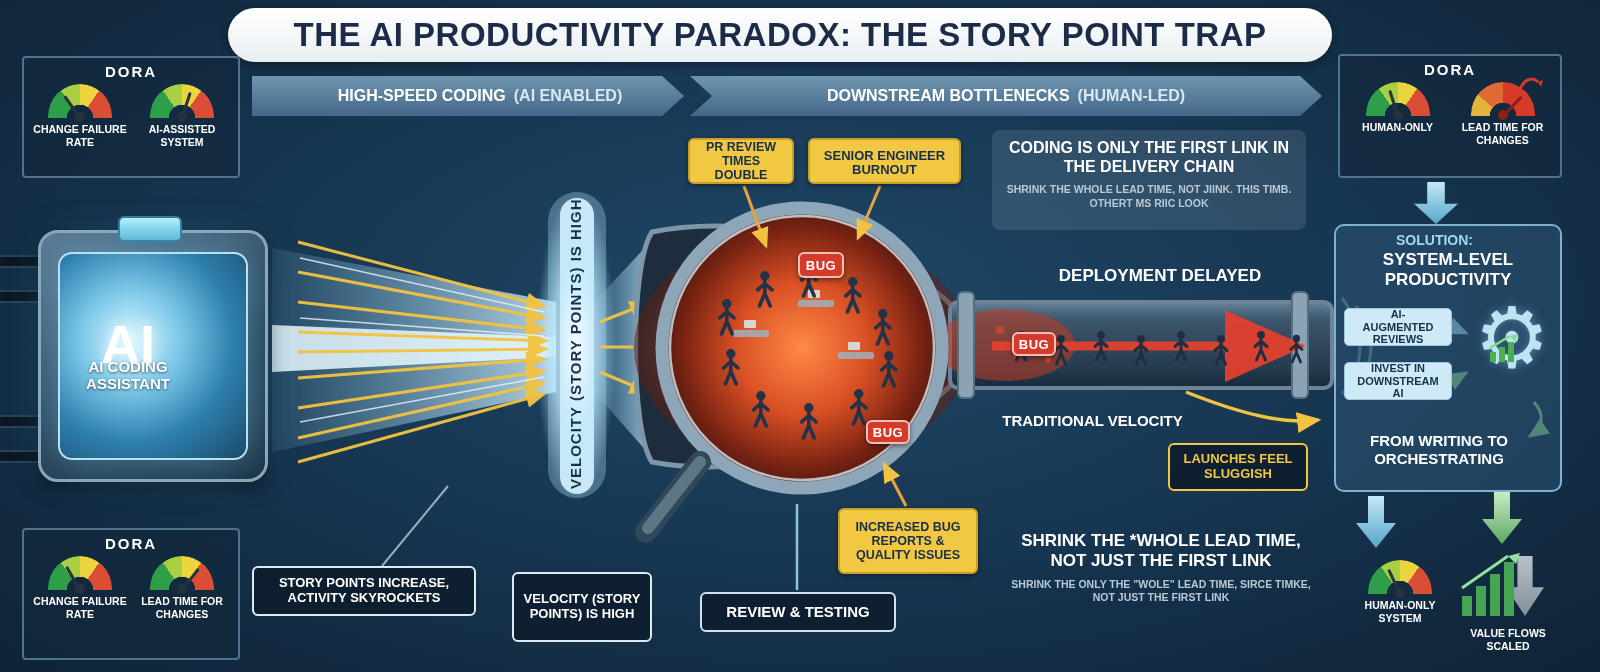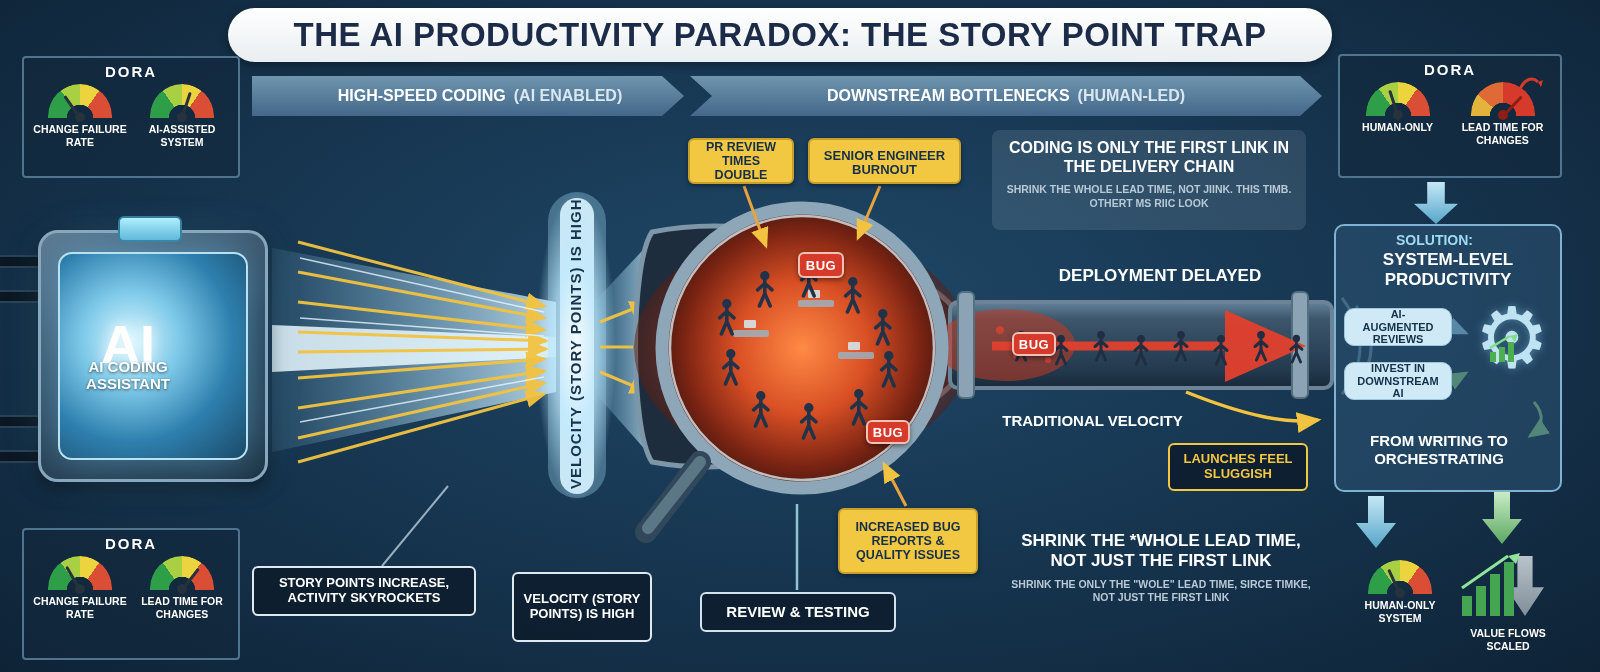--- a/index.html
+++ b/index.html
@@ -70,21 +70,21 @@
     text-shadow:0 0 14px rgba(255,255,255,.7);margin-top:25px;}
   .ai-label{left:62px;top:358px;width:132px;font-size:15px;font-weight:800;color:#fff;text-align:center;
     line-height:1.15;text-shadow:0 1px 3px rgba(0,0,0,.6);}
 
   
   .v-velocity{left:556px;top:196px;width:38px;height:296px;display:flex;align-items:center;justify-content:center;
     writing-mode:vertical-rl;transform:rotate(180deg);color:#17324a;font-weight:800;font-size:15px;
     letter-spacing:1px;text-align:center;}
 
   
-  .chip-blue{background:#cfe9f6;border:1.5px solid #9cc8de;border-radius:10px;color:#14314a;
+  .chip-blue{background:#cfe9f6;border:1.5px solid #9cc8de;border-radius:5px;color:#14314a;
     font-weight:800;font-size:11px;text-align:center;display:flex;align-items:center;justify-content:center;
     padding:3px 12px;line-height:1.15;}
   .gear{font-size:84px;color:#bfe3f2;line-height:1;text-shadow:0 0 10px rgba(140,210,240,.5);}
 
   
   .arrow-down{clip-path:polygon(30% 0,70% 0,70% 52%,100% 52%,50% 100%,0 52%,30% 52%);}
   .arrow-blue{background:linear-gradient(#c4e8f6,#57a5ca);}
   .arrow-green{background:linear-gradient(#c9ecc5,#5ca863);}
   .arrow-gray{background:linear-gradient(#d7dde1,#93a1aa);opacity:.85;}
 </style>

